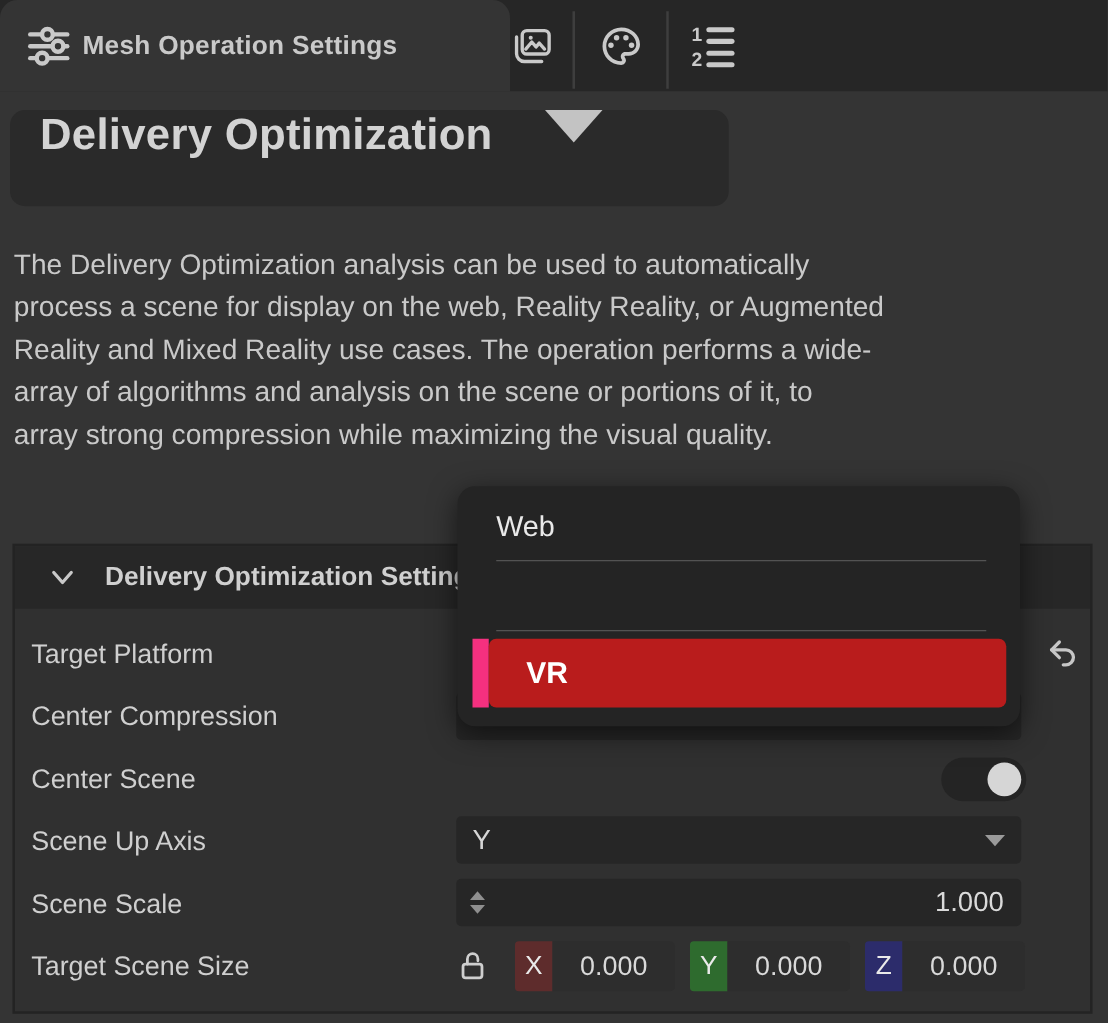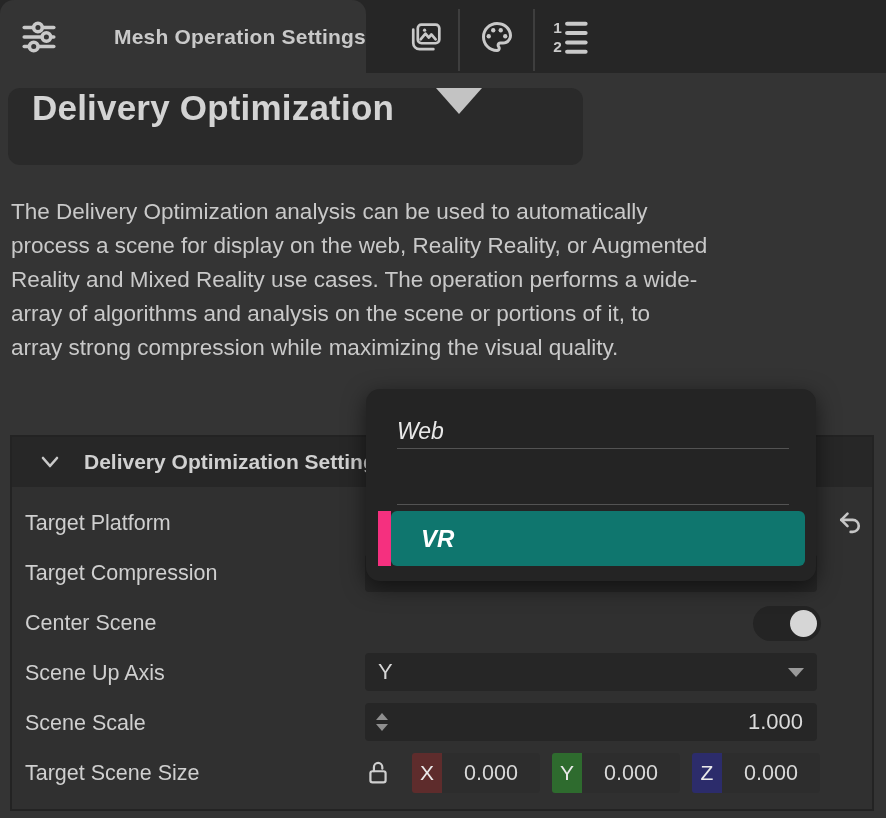--- a/index.html
+++ b/index.html
@@ -2,23 +2,23 @@
 <html><head>
 <meta charset="utf-8">
 <style>
   html,body{margin:0;padding:0;background:#343434;}
   body{width:886px;height:818px;overflow:hidden;font-family:"Liberation Sans",sans-serif;
        -webkit-font-smoothing:antialiased;}
   .stage{position:absolute;top:0;left:0;width:886px;height:818px;background:#343434;}
 
   
   .tabbar{position:absolute;top:0;left:0;width:886px;height:73px;background:#262626;}
-  .tab-active{position:absolute;top:0;left:0;width:366px;height:73px;background:#343434;
+  .tab-active{position:absolute;top:0;left:0;width:408px;height:73px;background:#343434;
               border-radius:14px 14px 0 0;display:flex;align-items:center;gap:8px;
-              padding-left:20px;box-sizing:border-box;cursor:pointer;justify-content:space-between;}
+              padding-left:20px;box-sizing:border-box;cursor:pointer;}
   .tab-active .tab-label{font-size:21px;font-weight:bold;color:#c9c9c9;letter-spacing:.2px;}
   .icon-tab{position:absolute;top:0;height:73px;display:flex;align-items:center;justify-content:center;cursor:pointer;}
   .icon-tab.t1{left:395px;width:62px;}
   .icon-tab.t2{left:461px;width:71px;}
   .icon-tab.t3{left:536px;width:70px;}
   .tab-sep{position:absolute;top:9px;width:2px;height:62px;background:#3e3e3e;}
   .tab-sep.s1{left:458px;} .tab-sep.s2{left:533px;}
 
   
   .op-header{position:absolute;left:8px;top:88px;width:575px;height:77px;background:#2a2a2a;
@@ -68,27 +68,27 @@
   .lock-btn{position:absolute;left:360px;top:755px;width:36px;height:36px;display:flex;align-items:center;justify-content:center;cursor:pointer;}
 
   
   .undo-btn{position:absolute;left:826px;top:502px;width:48px;height:42px;display:flex;align-items:center;justify-content:center;cursor:pointer;}
 
   
   .menu{position:absolute;left:366px;top:389px;width:450px;height:192px;background:#242424;
         border-radius:14px;box-shadow:0 6px 22px rgba(0,0,0,.55);}
   .menu-item{position:absolute;left:0;width:100%;height:52px;display:flex;align-items:center;
              padding-left:31px;box-sizing:border-box;font-size:23px;color:#e9e9e9;cursor:pointer;}
-  .mi-web{top:16px;font-style:italic;} .mi-ar{top:61px;}
+  .mi-web{top:6px;} .mi-ar{top:61px;}
   .menu-div{position:absolute;left:31px;right:27px;height:1px;background:#535353;}
   .dv1{top:59px;} .dv2{top:115px;}
   .mi-vr{position:absolute;top:122px;left:0;width:100%;height:55px;cursor:pointer;}
   .vr-bar{position:absolute;left:12px;top:0;width:13px;height:55px;}
-  .vr-hl{position:absolute;left:25px;right:11px;top:0;height:55px;background:#0f766e;border-radius:6px;
-         display:flex;align-items:center;font-style:italic;}
+  .vr-hl{position:absolute;left:25px;right:11px;top:0;height:55px;background:#b91c1c;border-radius:6px;
+         display:flex;align-items:center;}
   .vr-hl .vr-label{font-size:24px;font-weight:bold;color:#ffffff;padding-left:30px;}
 
   svg{display:block;}
 </style>
 </head>
 <body>
 
 <div class="stage">
 
   <div class="tabbar">
@@ -169,21 +169,21 @@
       <span class="chev">
         <svg width="24" height="20" viewBox="0 0 24 20" fill="none" stroke="#c9c9c9" stroke-width="2.6" stroke-linecap="round" stroke-linejoin="round">
           <polyline points="5,6 12,14 19,6"></polyline>
         </svg>
       </span>
       <span class="section-title">Delivery Optimization Settings</span>
     </div>
   </div>
 
   <div class="row-label" style="top:503px">Target Platform</div>
-  <div class="row-label" style="top:553px">Target Compression</div>
+  <div class="row-label" style="top:553px">Center Compression</div>
   <div class="row-label" style="top:603px">Center Scene</div>
   <div class="row-label" style="top:653px">Scene Up Axis</div>
   <div class="row-label" style="top:703px">Scene Scale</div>
   <div class="row-label" style="top:753px">Target Scene Size</div>
 
   <div class="ctrl select" style="top:554px"></div>
 
   <div class="undo-btn">
     <span>
       <svg width="32" height="30" viewBox="0 0 24 24" fill="none" stroke="#c6c6c6" stroke-width="2.1" stroke-linecap="round" stroke-linejoin="round">

